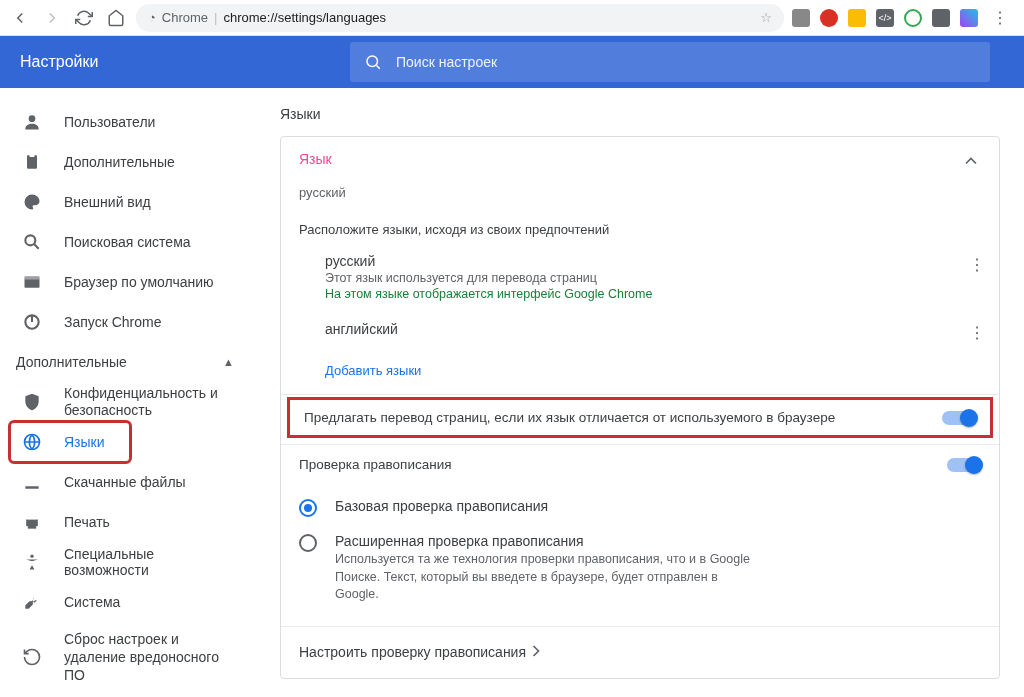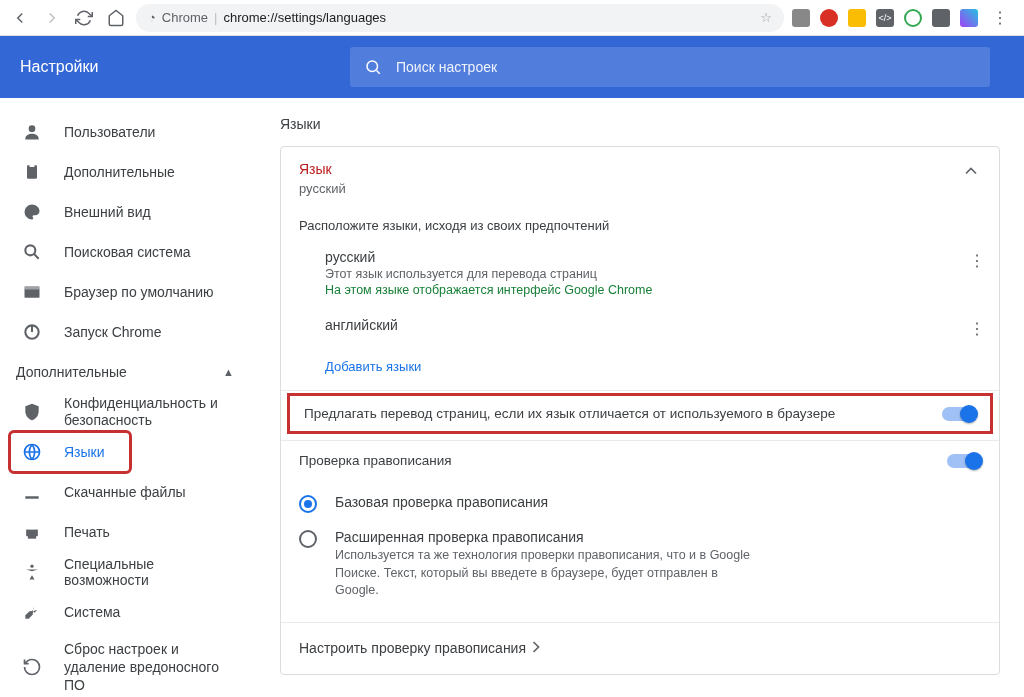--- a/index.html
+++ b/index.html
@@ -10,42 +10,42 @@
   .nav-btn { width: 24px; height: 24px; display: flex; align-items: center; justify-content: center; color: #5f6368; cursor: pointer; border-radius: 50%; }
   .nav-btn svg { width: 18px; height: 18px; }
   .url-bar { flex: 1; height: 28px; border-radius: 14px; background: #f1f3f4; display: flex; align-items: center; padding: 0 12px; color: #5f6368; font-size: 13px; gap: 6px; }
   .url-bar .chrome-label { color: #5f6368; }
   .url-bar .sep { color: #bdbdbd; }
   .url-bar .path { color: #202124; }
   .ext-icons { display: flex; gap: 10px; align-items: center; padding-right: 4px; }
   .ext-icon { width: 18px; height: 18px; border-radius: 3px; }
 
   
-  .header { height: 62px; background: #3367d6; display: flex; align-items: center; padding: 0 20px; color: #fff; }
+  .header { height: 52px; background: #3367d6; display: flex; align-items: center; padding: 0 20px; color: #fff; }
   .header-title { font-size: 16px; width: 330px; }
   .search-box { flex: 1; max-width: 640px; height: 40px; background: rgba(255,255,255,0.15); border-radius: 3px; display: flex; align-items: center; padding: 0 14px; color: #fff; font-size: 14px; gap: 14px; }
   .search-box .ph { color: rgba(255,255,255,0.9); }
 
   
   .layout { display: flex; height: calc(697px - 36px - 56px); }
   .sidebar { width: 256px; padding: 14px 0; overflow-y: auto; }
   .side-item { display: flex; align-items: center; gap: 22px; height: 40px; padding: 0 22px; color: #5f6368; font-size: 14px; cursor: pointer; }
   .side-item .label { color: #3c4043; }
   .side-item .icon { width: 20px; display: flex; justify-content: center; color: #5f6368; }
   .side-section { padding: 6px 22px 6px 16px; font-size: 14px; color: #3c4043; display: flex; align-items: center; justify-content: space-between; height: 40px; cursor: pointer; }
   .side-section .expand { color: #5f6368; font-size: 11px; }
   .side-highlight { position: relative; }
   .side-highlight::before { content:""; position:absolute; left:8px; right:124px; top:-2px; bottom:-2px; border:3px solid #c63030; border-radius:6px; pointer-events:none; }
 
   .content { flex: 1; padding: 18px 24px 0 24px; background: #fff; overflow-y: auto; }
   .section-title { font-size: 14px; color: #3c4043; margin-bottom: 14px; }
 
   .card { border: 1px solid #dadce0; border-radius: 4px; background: #fff; }
   .card-head { display: flex; justify-content: space-between; align-items: flex-start; padding: 14px 18px 12px 18px; cursor: pointer; }
-  .card-head .t1 { font-size: 14px; color: #b91c1c; margin-bottom: 4px; }
+  .card-head .t1 { font-size: 14px; color: #ec4899; margin-bottom: 18px; }
   .card-head .t2 { font-size: 13px; color: #5f6368; }
   .chev { color: #5f6368; }
 
   .lang-instr { padding: 10px 18px 6px 18px; font-size: 13px; color: #3c4043; }
   .lang-row { display: flex; align-items: flex-start; padding: 10px 12px 10px 44px; position: relative; }
   .lang-name { font-size: 14px; color: #3c4043; margin-bottom: 2px; }
   .lang-sub { font-size: 12.5px; color: #5f6368; }
   .lang-sub2 { font-size: 12.5px; color: #188038; margin-top: 2px; }
   .more-btn { position: absolute; right: 14px; top: 12px; color: #5f6368; cursor: pointer; }
   .add-link { padding: 14px 18px 16px 44px; font-size: 13px; color: #1a73e8; cursor: pointer; }

